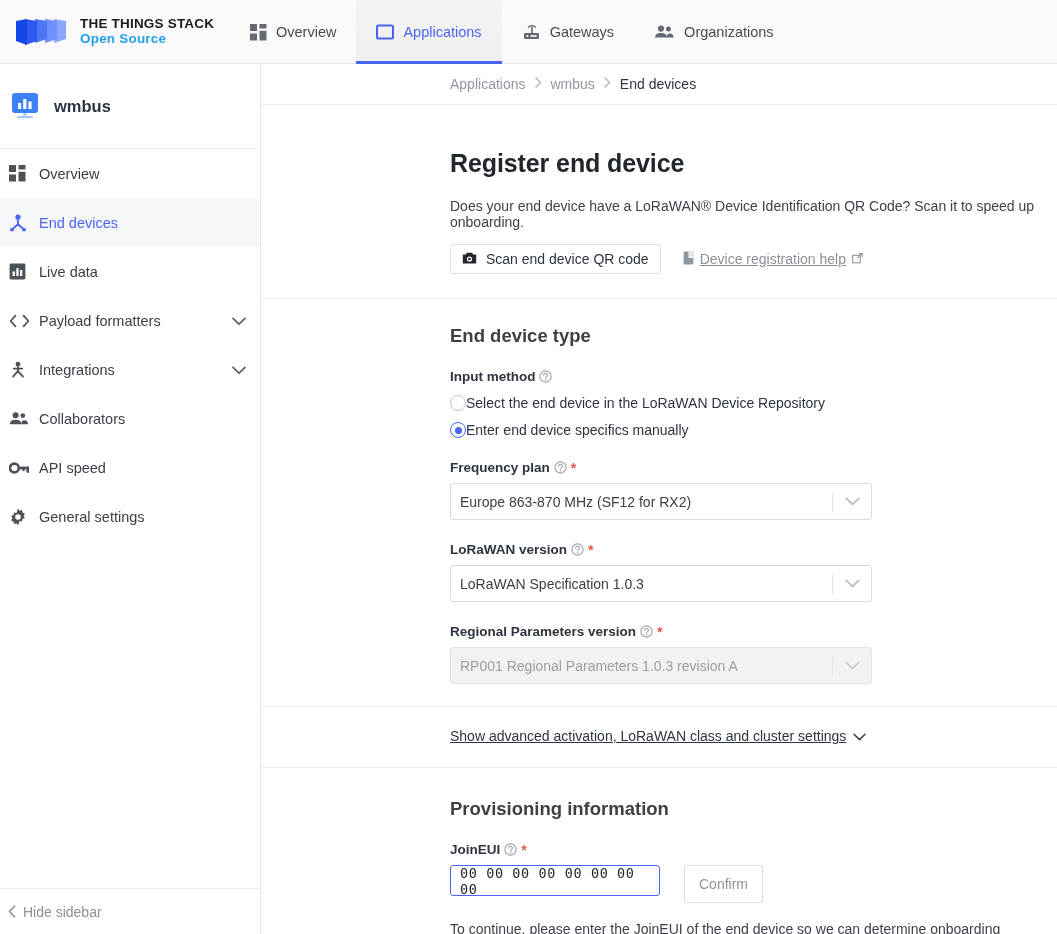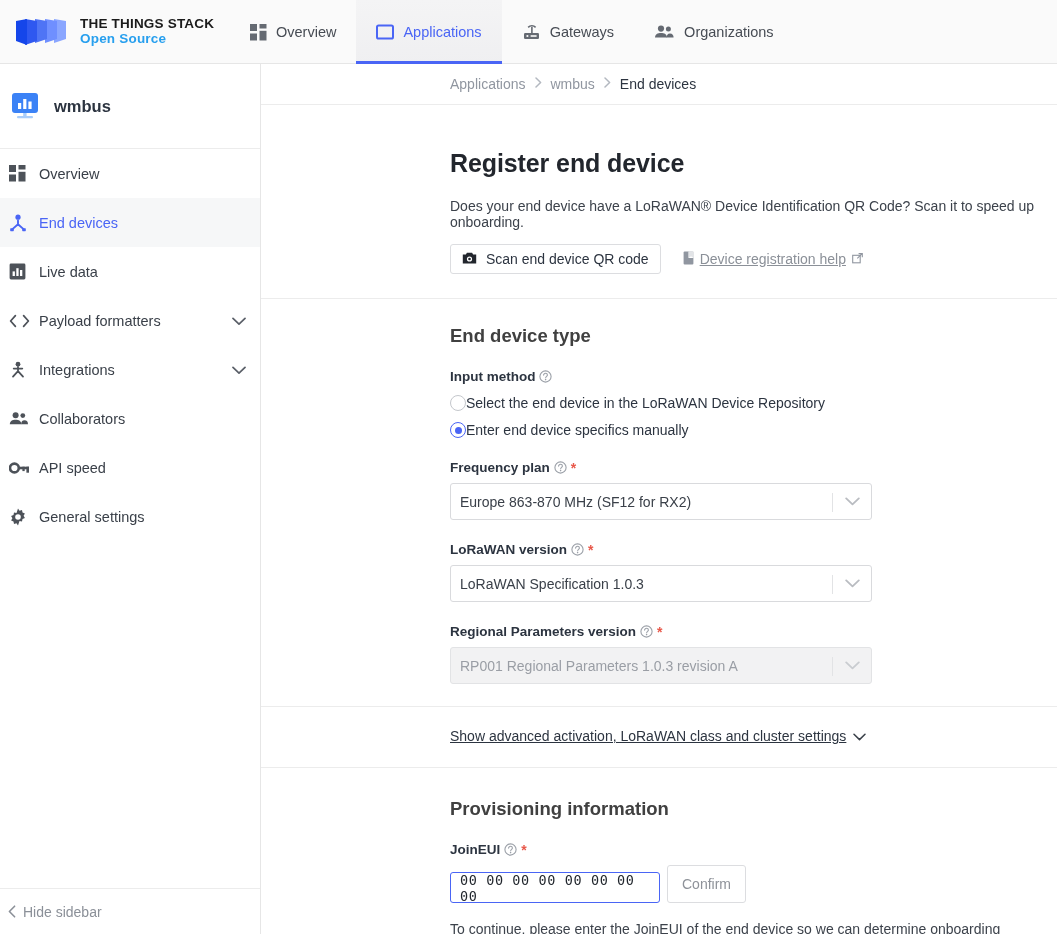--- a/index.html
+++ b/index.html
@@ -190,21 +190,21 @@
     display: flex; align-items: center; color: #b9bcc1;
   }
 
   .disclosure {
     margin-top: 21px;
     display: inline-flex; align-items: center; gap: 7px;
     font-size: 14px; color: #2c3440; cursor: pointer;
   }
   .disclosure .txt { text-decoration: underline; }
 
-  .eui-row { display: flex; align-items: flex-end; gap: 7px; margin-top: 8px; }
+  .eui-row { display: flex; align-items: flex-start; gap: 24px; margin-top: 8px; }
   .eui-input {
     width: 210px; height: 31px;
     border: 1px solid #4a65f5; border-radius: 3px;
     background: #fff;
     display: flex; align-items: center;
     padding-left: 9px;
     font-family: "DejaVu Sans Mono", monospace;
     font-size: 13.5px; letter-spacing: .6px; color: #1f242b;
     cursor: text;
   }

